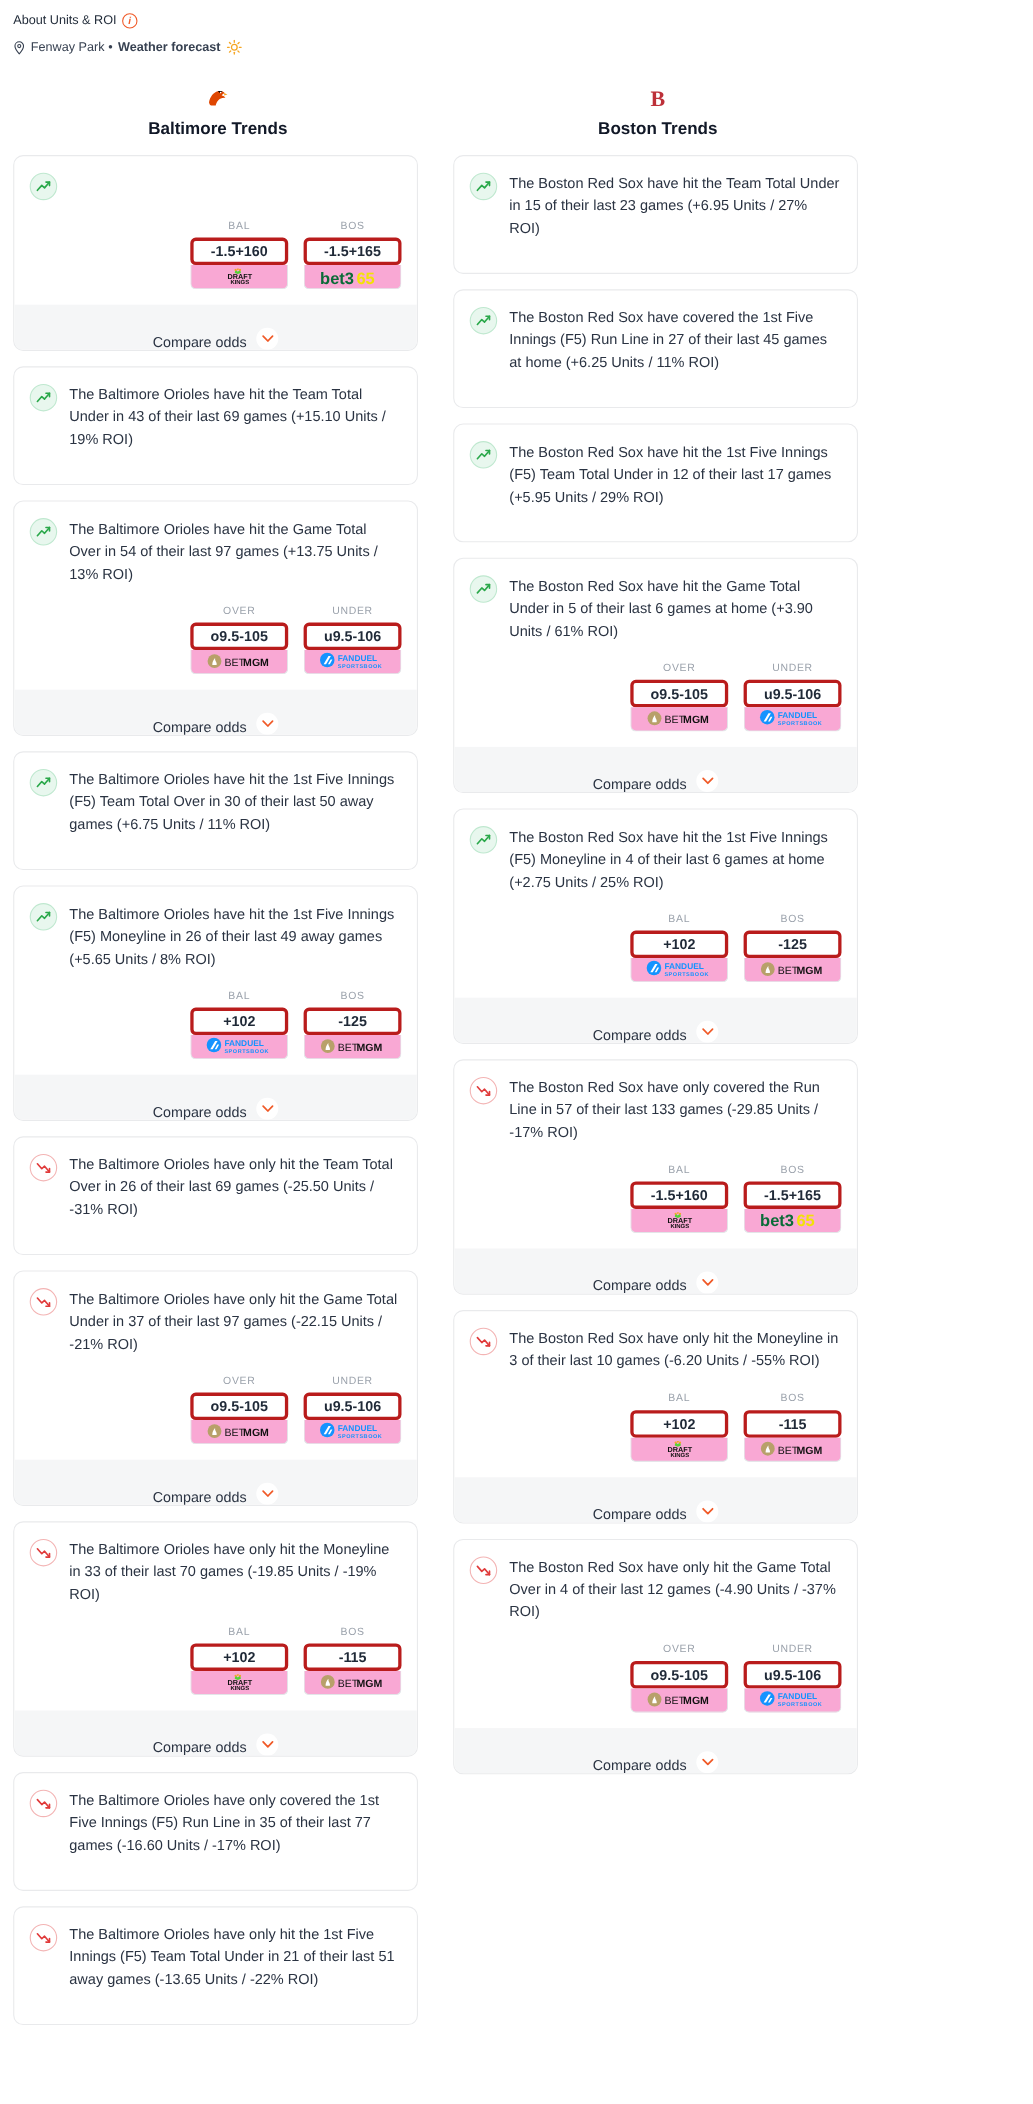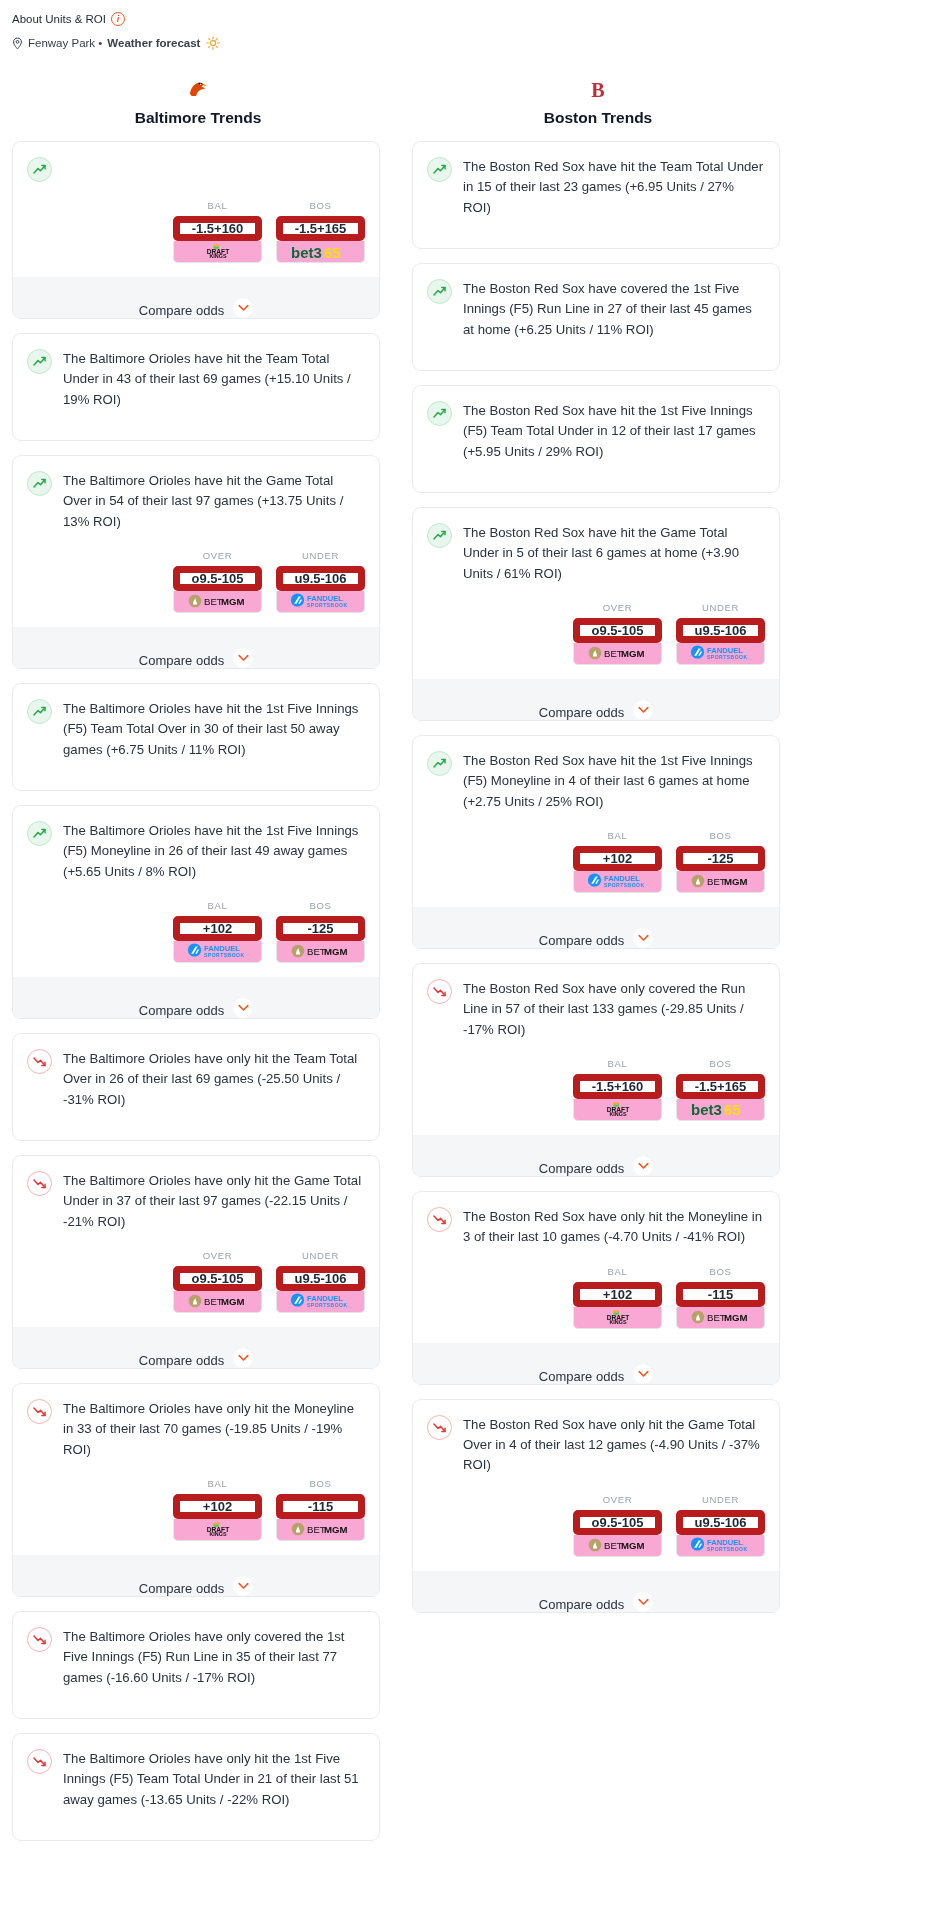--- a/index.html
+++ b/index.html
@@ -122,21 +122,21 @@
   }
   .odds-col { width: 89px; }
   .odds-label {
     font-size: 9.5px;
     letter-spacing: 0.6px;
     color: #9aa1ab;
     text-align: center;
     margin-bottom: 5px;
   }
   .odds-box {
-    border: 7px solid #b91c1c;
+    border: 3px solid #b91c1c;
     border-radius: 5px;
     height: 25px;
     display: flex; align-items: center; justify-content: center;
     background: #fff;
     cursor: pointer;
   }
   .odds-val { font-size: 13px; font-weight: bold; color: #1f2937; }
   .book-box {
     border: 1px solid #e3e5e8;
     border-top: none;
@@ -765,21 +765,21 @@
       </div>
       <div class="card">
         <div class="card-body">
           <div class="trend-row">
             <span class="trend-icon down">
               <svg width="17" height="15" viewBox="0 0 17 15">
                 <path d="M3 4 L7 8.5 L9.5 6.2 L14 11.5" fill="none" stroke="#e03a3a" stroke-width="1.5" stroke-linecap="round" stroke-linejoin="round"></path>
                 <path d="M10.8 11.5 H14 V8.3" fill="none" stroke="#e03a3a" stroke-width="1.5" stroke-linecap="round" stroke-linejoin="round"></path>
               </svg>
             </span>
-            <div class="trend-text">The Boston Red Sox have only hit the Moneyline in 3 of their last 10 games (-4.70 Units / -41% ROI)</div>
+            <div class="trend-text">The Boston Red Sox have only hit the Moneyline in 3 of their last 10 games (-6.20 Units / -55% ROI)</div>
           </div>
         </div>
         <div class="odds-area">
           <div class="odds-col">
             <div class="odds-label">BAL</div>
             <div class="odds-box">
               <span class="odds-val">+102</span>
             </div>
             <div class="book-box">
               <svg class="book-logo" width="52" height="15" viewBox="0 0 52 15">

